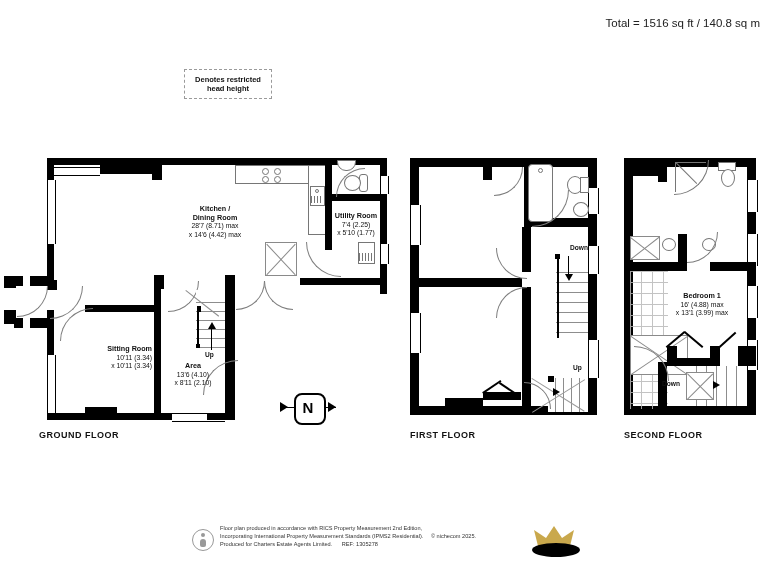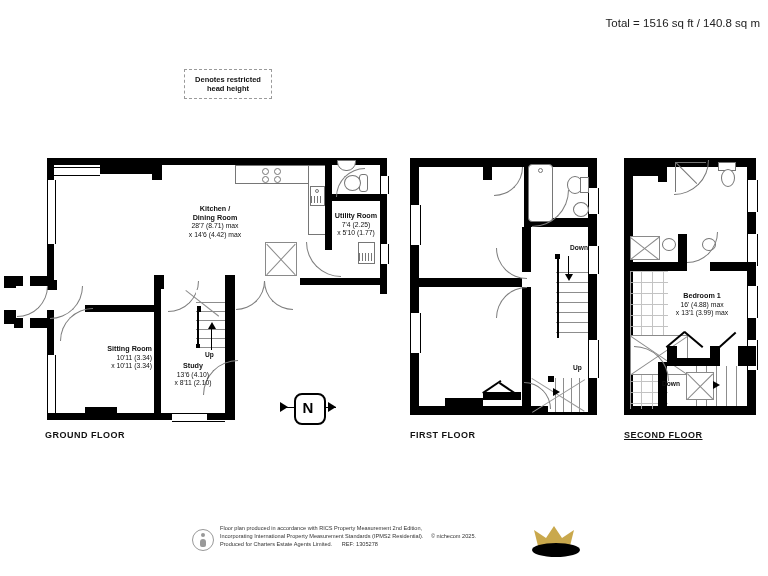--- a/index.html
+++ b/index.html
@@ -210,26 +210,26 @@
     <span>x 5'10 (1.77)</span>
   </div>
 
   <div class="label" style="left:60px;top:195px;width:92px;text-align:right;">
     <b>Sitting Room</b><br>
     <span>10'11 (3.34)</span><br>
     <span>x 10'11 (3.34)</span>
   </div>
 
   <div class="label" style="left:151px;top:212px;width:84px;">
-    <b>Study</b><br>
+    <b>Area</b><br>
     <span>13'6 (4.10)</span><br>
     <span>x 8'11 (2.10)</span>
   </div>
 
-  <div class="floor-label" style="left:45px;top:280px;">GROUND FLOOR</div>
+  <div class="floor-label" style="left:39px;top:280px;">GROUND FLOOR</div>
 </div>
 
 <div class="compass" style="left:280px;top:393px;width:56px;height:28px;">
   <div class="bar"></div>
   <div class="tipL"></div>
   <div class="tipR"></div>
   <div class="sq"></div>
   <div class="n">N</div>
 </div>
 
@@ -365,21 +365,21 @@
   <div class="arrowhead" style="left:103px;top:231px;border-top:4px solid transparent;border-bottom:4px solid transparent;border-left:7px solid #000;"></div>
   <div class="dirlabel" style="left:52px;top:230px;">Down</div>
   <div class="swing" style="left:24px;top:196px;width:34px;height:34px;border-radius:0 100% 0 0;border-bottom:none;border-left:none;"></div>
 
   <div class="label" style="left:42px;top:142px;width:100px;">
     <b>Bedroom 1</b><br>
     <span>16' (4.88) max</span><br>
     <span>x 13'1 (3.99) max</span>
   </div>
 
-  <div class="floor-label" style="left:14px;top:280px;text-decoration:underline;">SECOND FLOOR</div>
+  <div class="floor-label" style="left:14px;top:280px;">SECOND FLOOR</div>
 </div>
 
 <div class="footer">
   <div class="seal">
     <div class="head"></div>
     <div class="body"></div>
   </div>
   <div class="txt">
     <div>Floor plan produced in accordance with RICS Property Measurement 2nd Edition,</div>
     <div>

